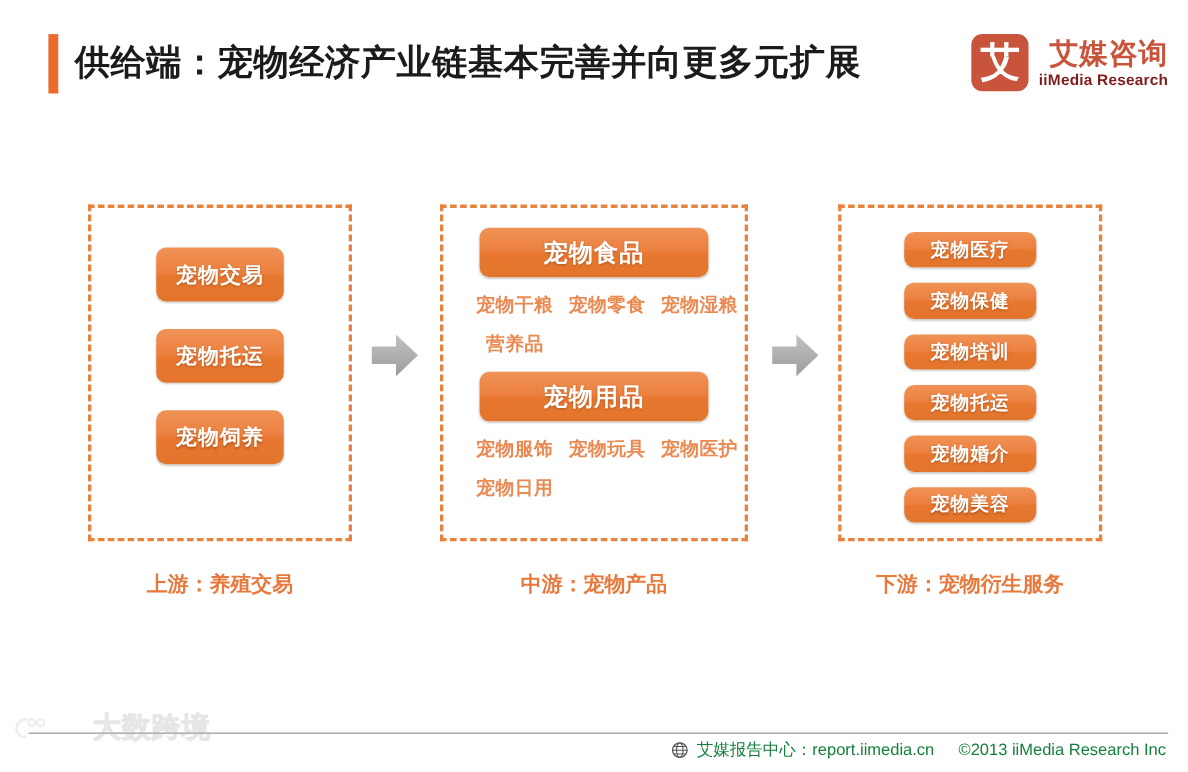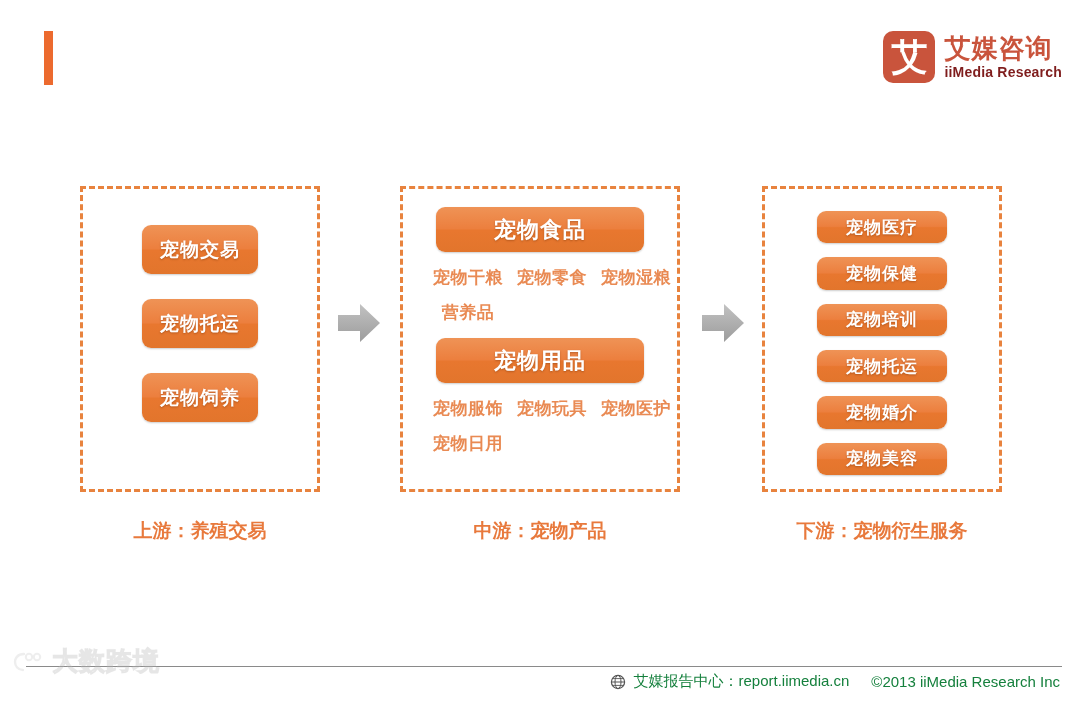--- a/index.html
+++ b/index.html
@@ -61,20 +61,21 @@
     color: #ffffff;
     font-size: 36px;
     font-weight: bold;
     line-height: 1;
     font-family: "DejaVu Sans", sans-serif;
   }
   .brand-text {
     display: flex;
     flex-direction: column;
     justify-content: center;
+    text-align: right;
   }
   .brand-cn {
     font-size: 26px;
     font-weight: bold;
     color: #C9543C;
     letter-spacing: 1px;
     line-height: 29px;
   }
   .brand-en {
     font-size: 14px;
@@ -153,21 +154,21 @@
     color: #E98A53;
     font-weight: bold;
     text-align: center;
     white-space: nowrap;
     letter-spacing: 0.5px;
   }
 
   
   #stage-downstream { left: 762px; width: 240px; }
   #stage-downstream .stage-box { width: 240px; height: 306px; padding-top: 22px; }
-  #stage-downstream .pill { width: 130px; height: 33px; margin-bottom: 14px; font-size: 17px; }
+  #stage-downstream .pill { width: 120px; height: 33px; margin-bottom: 14px; font-size: 17px; }
 
   
   .arrow {
     position: absolute;
     top: 114px;
     width: 46px;
     height: 46px;
   }
   #arrow-1 { left: 336px; }
   #arrow-2 { left: 700px; }
@@ -210,27 +211,29 @@
     gap: 6px;
     opacity: 0.35;
   }
   .wm-text {
     font-size: 26px;
     font-weight: bold;
     color: #ffffff;
     -webkit-text-stroke: 1px #b9b9b9;
     text-shadow: 0 0 1px #cfcfcf;
     letter-spacing: 1px;
+    margin-left: 32px;
   }
 </style>
 </head>
 <body>
 
 <div class="header">
   <div class="title-accent"></div>
+  <div class="page-title">供给端：宠物经济产业链基本完善并向更多元扩展</div>
 
   <div class="brand-logo">
     <div class="brand-mark">艾</div>
     <div class="brand-text">
       <div class="brand-cn">艾媒咨询</div>
       <div class="brand-en">iiMedia Research</div>
     </div>
   </div>
 </div>
 

